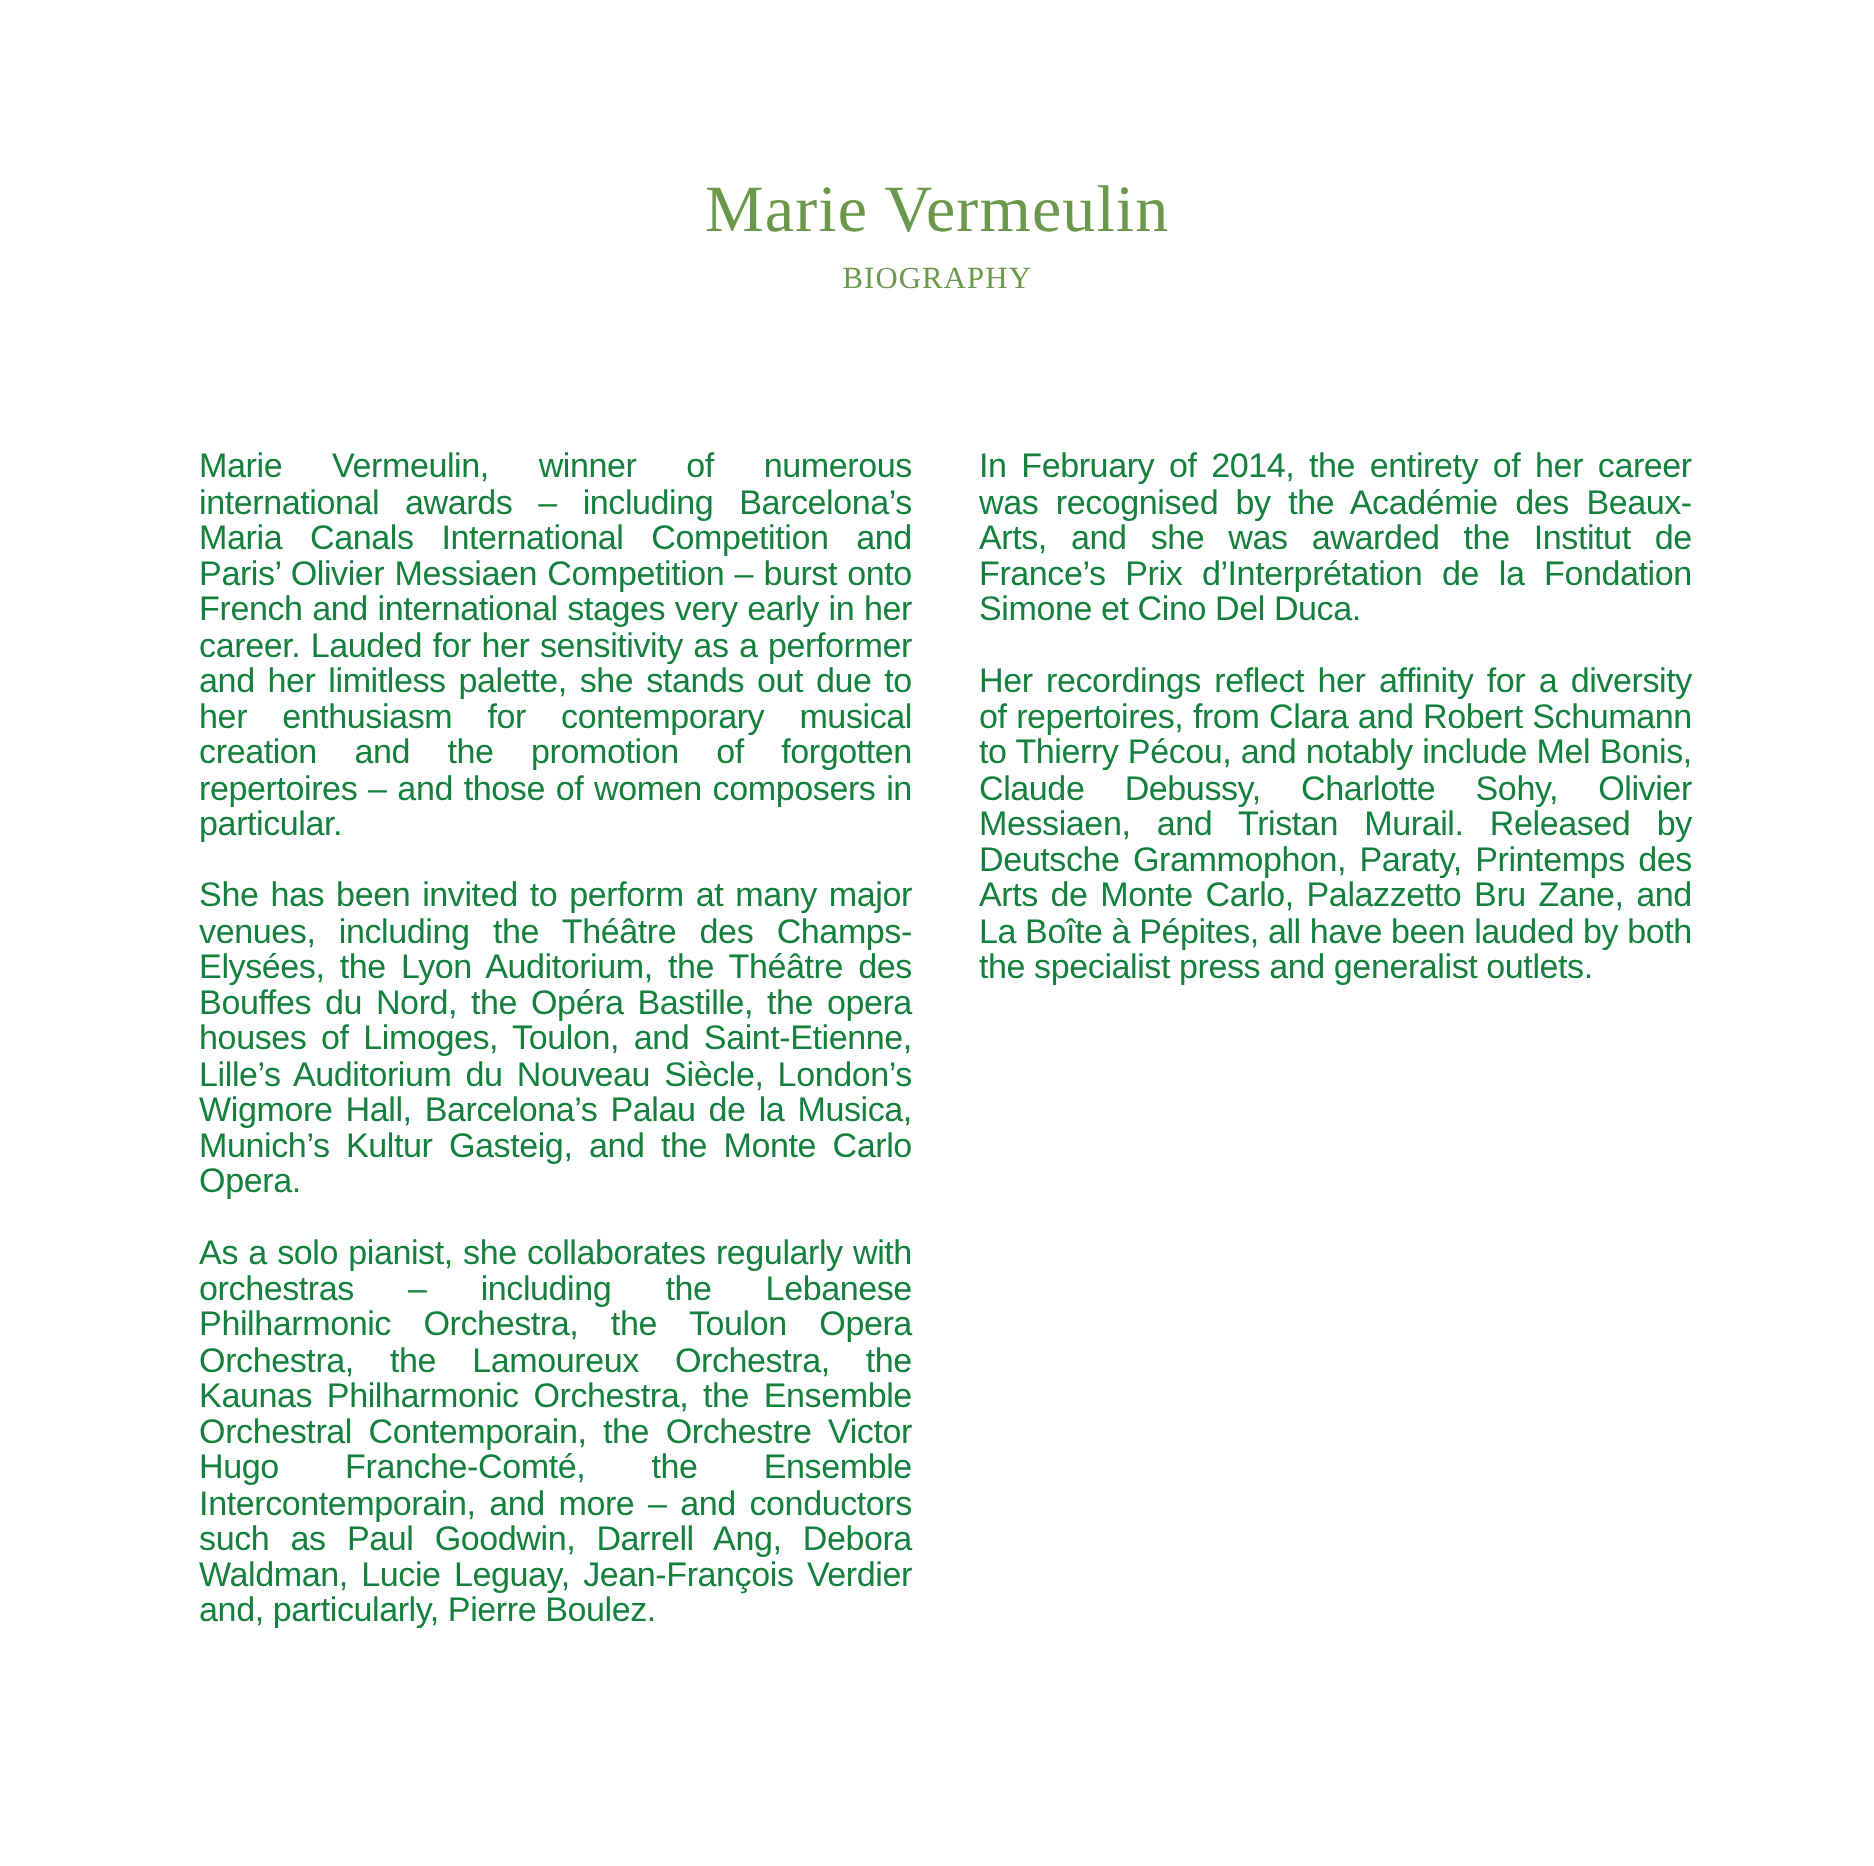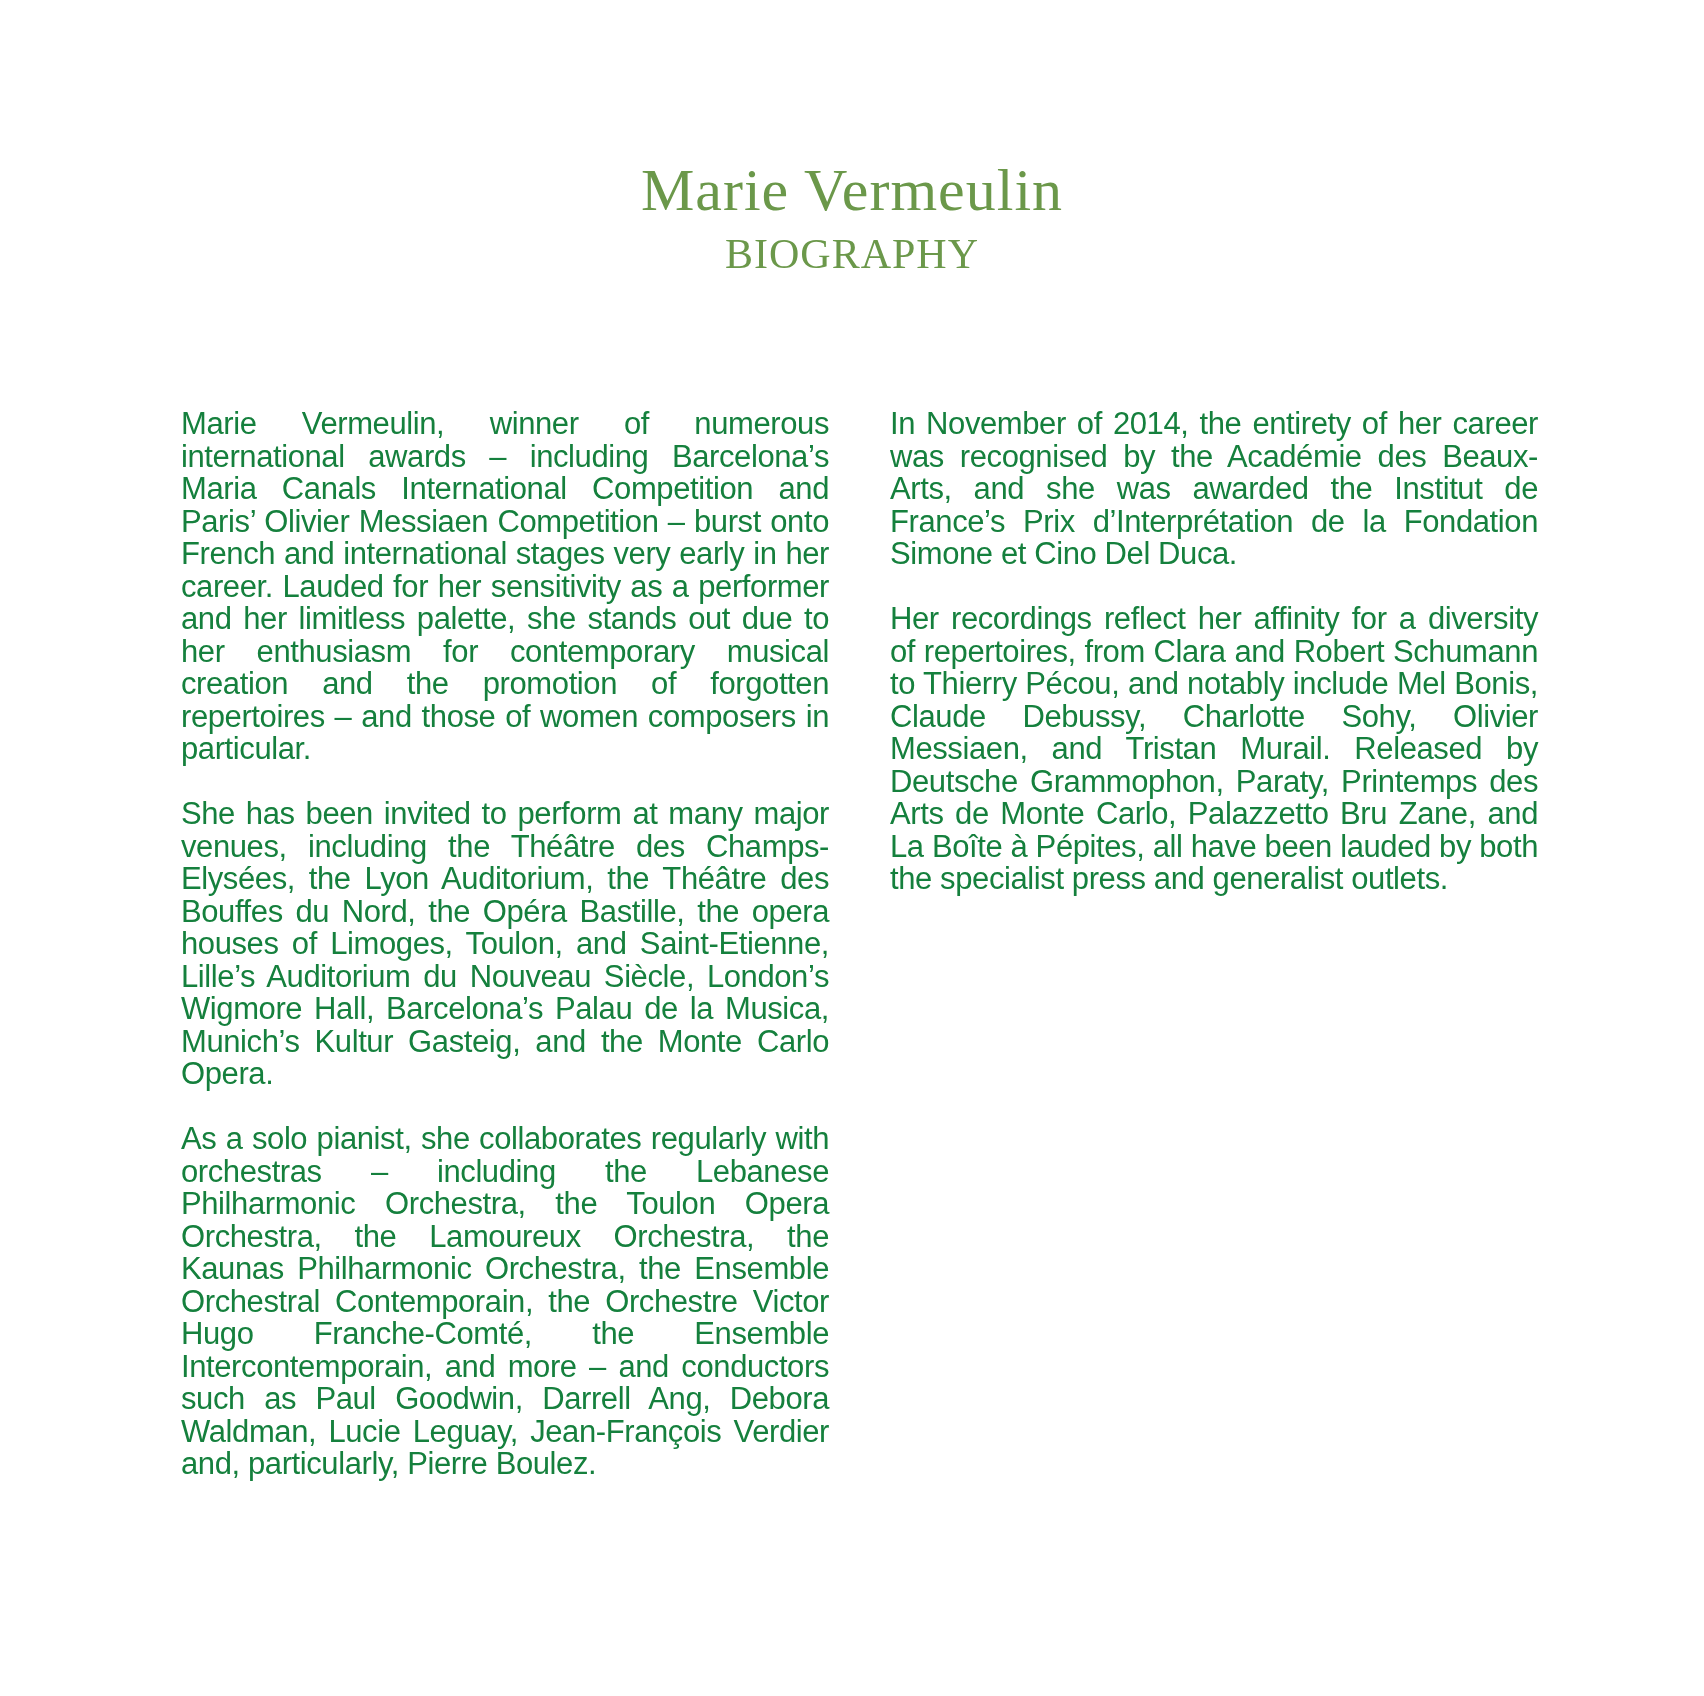--- a/index.html
+++ b/index.html
@@ -23,21 +23,21 @@
       font-family: "Liberation Serif", "DejaVu Serif", serif;
     }
     .header .name {
       font-size: 60px;
       line-height: 70px;
       letter-spacing: 1px;
       margin: 0;
       font-weight: normal;
     }
     .header .subtitle {
-      font-size: 42px;
+      font-size: 28px;
       line-height: 50px;
       letter-spacing: 1px;
       margin: 0;
       margin-top: 4px;
       font-weight: normal;
     }
     .column {
       position: absolute;
       top: 408px;
       width: 648px;
@@ -64,15 +64,15 @@
   <h2 class="subtitle">BIOGRAPHY</h2>
 </div>
 
 <div class="column left">
   <p>Marie Vermeulin, winner of numerous international awards – including Barcelona’s Maria Canals International Competition and Paris’ Olivier Messiaen Competition – burst onto French and international stages very early in her career. Lauded for her sensitivity as a performer and her limitless palette, she stands out due to her enthusiasm for contemporary musical creation and the promotion of forgotten repertoires – and those of women composers in particular.</p>
   <p>She has been invited to perform at many major venues, including the Théâtre des Champs-Elysées, the Lyon Auditorium, the Théâtre des Bouffes du Nord, the Opéra Bastille, the opera houses of Limoges, Toulon, and Saint-Etienne, Lille’s Auditorium du Nouveau Siècle, London’s Wigmore Hall, Barcelona’s Palau de la Musica, Munich’s Kultur Gasteig, and the Monte Carlo Opera.</p>
   <p>As a solo pianist, she collaborates regularly with orchestras – including the Lebanese Philharmonic Orchestra, the Toulon Opera Orchestra, the Lamoureux Orchestra, the Kaunas Philharmonic Orchestra, the Ensemble Orchestral Contemporain, the Orchestre Victor Hugo Franche-Comté, the Ensemble Intercontemporain, and more – and conductors such as Paul Goodwin, Darrell Ang, Debora Waldman, Lucie Leguay, Jean-François Verdier and, particularly, Pierre Boulez.</p>
 </div>
 
 <div class="column right">
-  <p>In November of 2014, the entirety of her career was recognised by the Académie des Beaux-Arts, and she was awarded the Institut de France’s Prix d’Interprétation de la Fondation Simone et Cino Del Duca.</p>
+  <p>In February of 2014, the entirety of her career was recognised by the Académie des Beaux-Arts, and she was awarded the Institut de France’s Prix d’Interprétation de la Fondation Simone et Cino Del Duca.</p>
   <p>Her recordings reflect her affinity for a diversity of repertoires, from Clara and Robert Schumann to Thierry Pécou, and notably include Mel Bonis, Claude Debussy, Charlotte Sohy, Olivier Messiaen, and Tristan Murail. Released by Deutsche Grammophon, Paraty, Printemps des Arts de Monte Carlo, Palazzetto Bru Zane, and La Boîte à Pépites, all have been lauded by both the specialist press and generalist outlets.</p>
 </div>
 
 </body></html>

